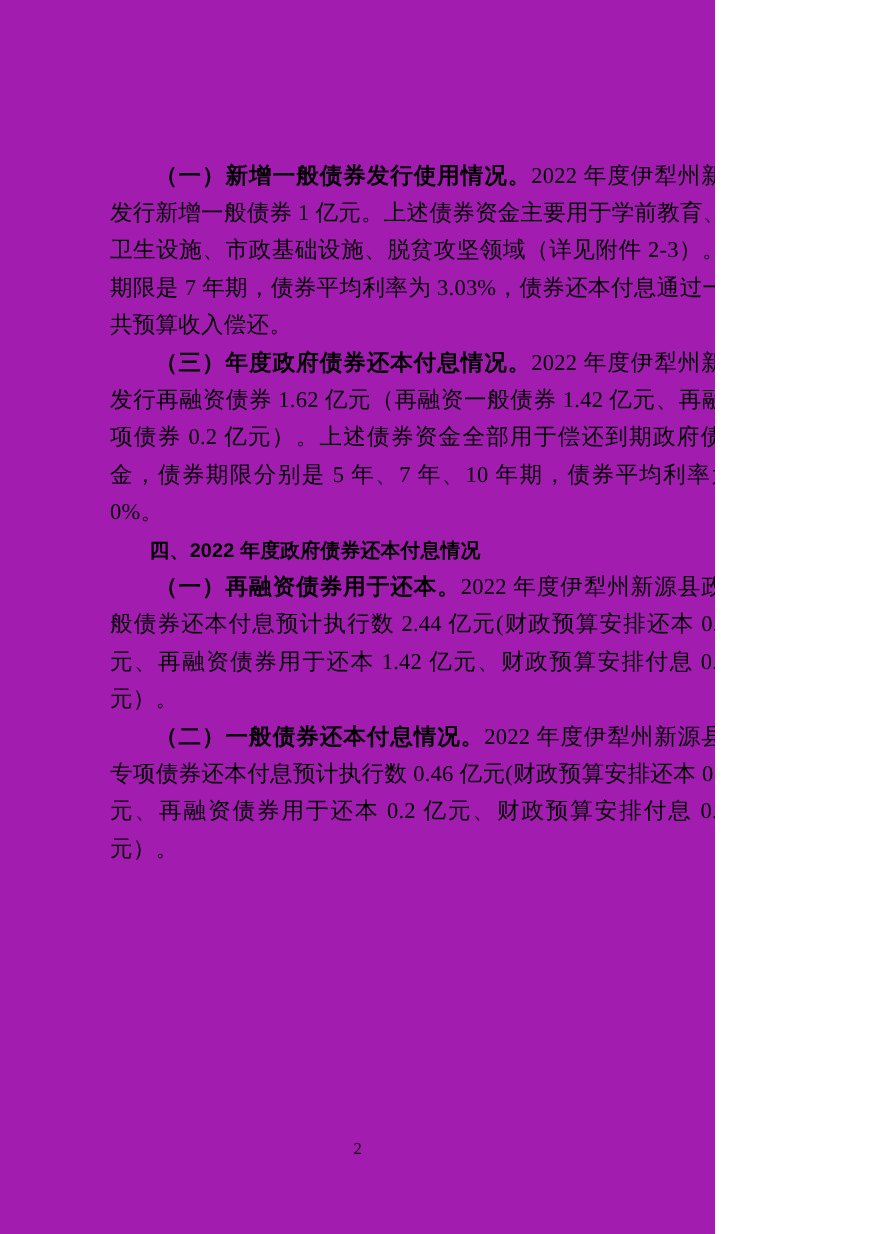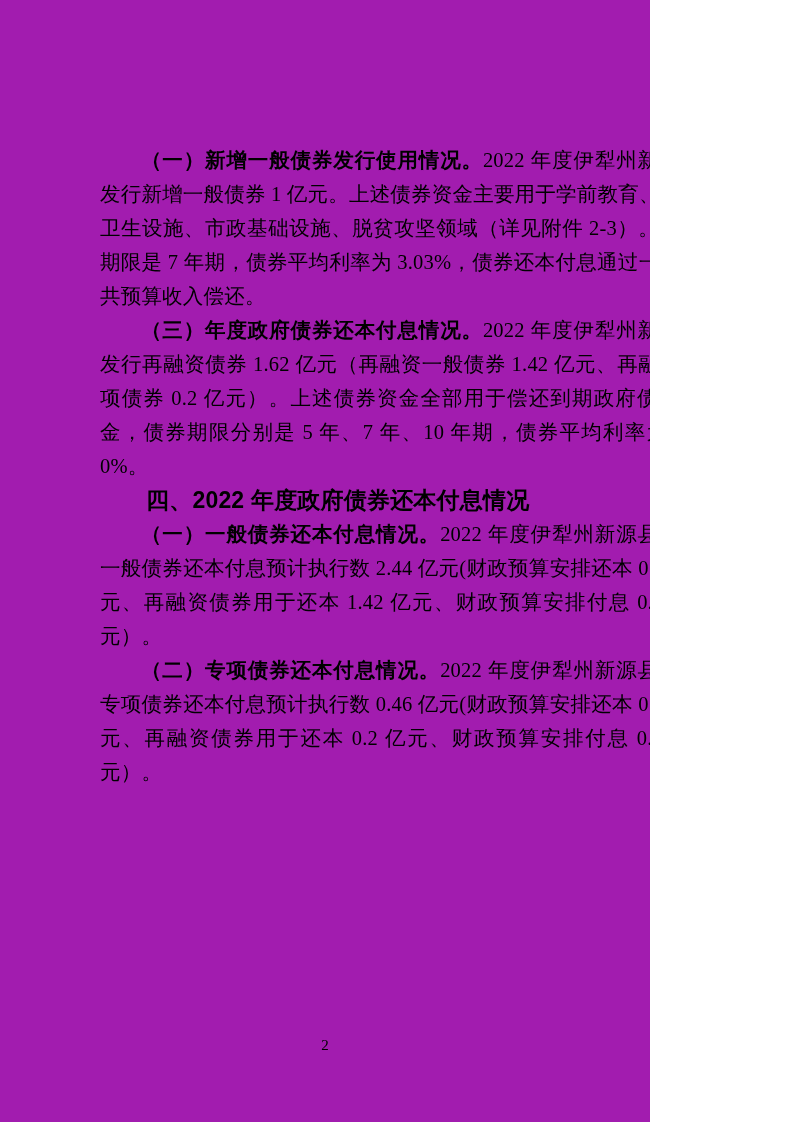--- a/index.html
+++ b/index.html
@@ -30,21 +30,21 @@
     text-justify: inter-character;
     text-indent: 2em;
     letter-spacing: 0.2px;
     word-break: break-all;
   }
   .para .lead {
     font-weight: 700;
   }
   .section-heading {
     margin: 0;
-    font-size: 23px;
+    font-size: 18px;
     line-height: 34px;
     text-indent: 2em;
     font-weight: 700;
     font-family: "Liberation Sans", "DejaVu Sans", sans-serif;
     letter-spacing: 0.2px;
   }
   .page-number {
     position: absolute;
     top: 1036px;
     left: 0;
@@ -62,20 +62,20 @@
   <div class="content">
 
     <p class="para"><span class="lead">（一）新增一般债券发行使用情况。</span><span>2022 年度伊犁州新源县发行新增一般债券 1 亿元。上述债券资金主要用于学前教育、公共卫生设施、市政基础设施、脱贫攻坚领域（详见附件 2-3）。债券期限是 7 年期，债券平均利率为 3.03%，债券还本付息通过一般公共预算收入偿还。</span></p>
 
 
     <p class="para"><span class="lead">（三）年度政府债券还本付息情况。</span><span>2022 年度伊犁州新源县发行再融资债券 1.62 亿元（再融资一般债券 1.42 亿元、再融资专项债券 0.2 亿元）。上述债券资金全部用于偿还到期政府债券本金，债券期限分别是 5 年、7 年、10 年期，债券平均利率为 2.90%。</span></p>
 
     <p class="section-heading">四、2022 年度政府债券还本付息情况</p>
 
 
-    <p class="para"><span class="lead">（一）一般债券还本付息情况。</span><span>2022 年度伊犁州新源县政府一般债券还本付息预计执行数 2.44 亿元(财政预算安排还本 0.43 亿元、再融资债券用于还本 1.42 亿元、财政预算安排付息 0.59 亿元）。</span></p>
+    <p class="para"><span class="lead">（一）再融资债券用于还本。</span><span>2022 年度伊犁州新源县政府一般债券还本付息预计执行数 2.44 亿元(财政预算安排还本 0.43 亿元、再融资债券用于还本 1.42 亿元、财政预算安排付息 0.59 亿元）。</span></p>
 
-    <p class="para"><span class="lead">（二）专项债券还本付息情况。</span><span>2022 年度伊犁州新源县政府专项债券还本付息预计执行数 0.46 亿元(财政预算安排还本 0.15 亿元、再融资债券用于还本 0.2 亿元、财政预算安排付息 0.61 亿元）。</span></p>
+    <p class="para"><span class="lead">（二）一般债券还本付息情况。</span><span>2022 年度伊犁州新源县政府专项债券还本付息预计执行数 0.46 亿元(财政预算安排还本 0.15 亿元、再融资债券用于还本 0.2 亿元、财政预算安排付息 0.61 亿元）。</span></p>
 
   </div>
 
   <div class="page-number">2</div>
 </div>
 
 </body></html>

